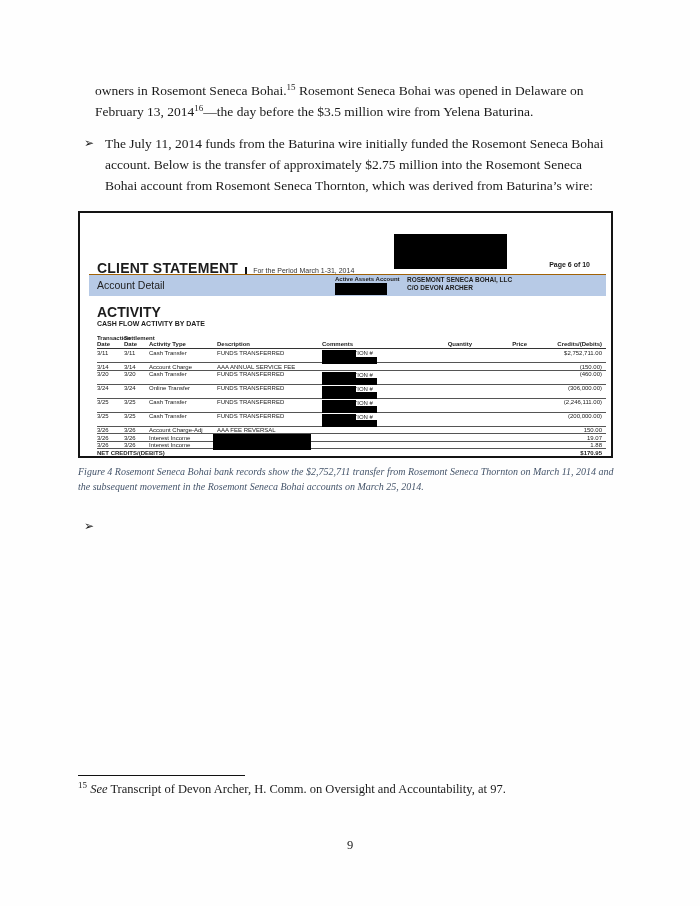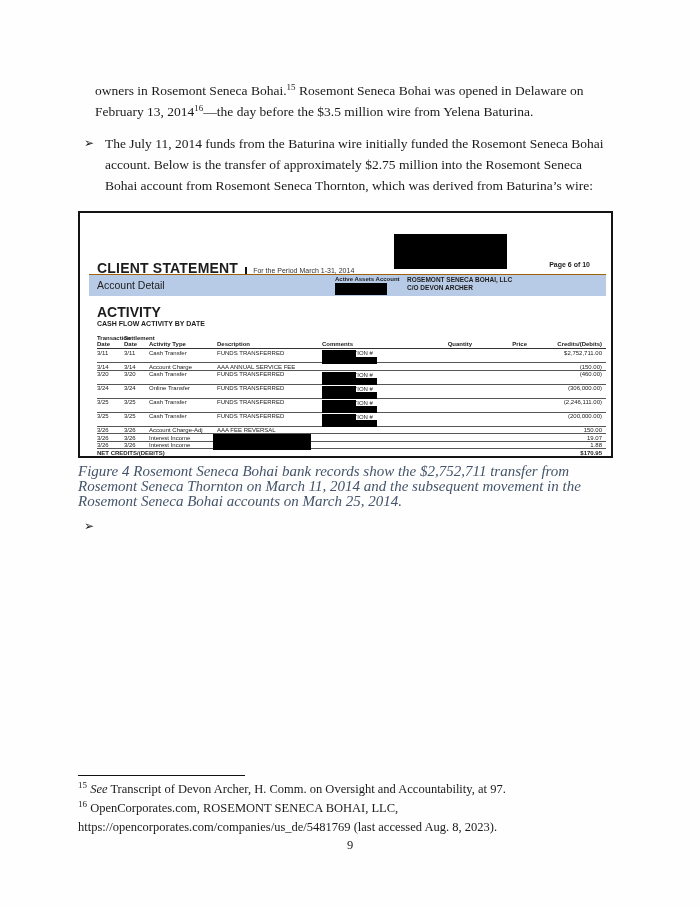--- a/index.html
+++ b/index.html
@@ -7,21 +7,21 @@
         font-family:"Liberation Serif", serif;color:#1a1a1a;}
   
   .para{position:absolute;font-size:13.5px;line-height:21px;text-align:left;}
   .p1{left:95px;top:80px;width:516px;}
   .bullet{position:absolute;}
   .bullet .marker{position:absolute;left:-21px;top:0;font-size:12px;}
   .b1{left:105px;top:133px;width:505px;}
   .b2{left:105px;top:516px;width:505px;}
   sup{font-size:9px;line-height:0;}
   
-  .caption{position:absolute;left:78px;top:464px;width:537px;font-size:15px;line-height:15px;
+  .caption{position:absolute;left:78px;top:464px;width:537px;font-size:10px;line-height:15px;
            font-style:italic;color:#44546A;}
   
   .stmt{position:absolute;left:78px;top:211px;width:535px;height:247px;background:#fff;
         border:2px solid #141414;box-sizing:border-box;
         font-family:"Liberation Sans", sans-serif;color:#1c1c1c;}
   .stmt *{box-sizing:border-box;}
   .redact{background:#000;display:block;position:absolute;}
   .redact-inline{background:#000;display:inline-block;vertical-align:middle;}
   .stmt-title-row{position:absolute;left:17px;top:46px;white-space:nowrap;}
   .stmt-title{font-size:14px;font-weight:bold;letter-spacing:.2px;}
@@ -225,18 +225,17 @@
 
   <div class="caption">Figure 4 Rosemont Seneca Bohai bank records show the $2,752,711 transfer from Rosemont Seneca Thornton on March 11, 2014 and the subsequent movement in the Rosemont Seneca Bohai accounts on March 25, 2014.</div>
 
   <div class="para bullet b2">
     <span class="marker">➢</span>
   </div>
 
   <div class="fn-rule"></div>
   <div class="footnotes">
     <div><sup>15</sup> <i>See</i><span> Transcript of Devon Archer, H. Comm. on Oversight and Accountability, at 97.</span></div>
-    <div><sup>16</sup><span> OpenCorporates.com, ROSEMONT SENECA BOHAI, LLC, https://opencorporates.com/companies/us_de/5481769 (last accessed Aug. 8, 2023).</span></div>
   </div>
 
   <div class="pageno">9</div>
 
 </div>
 
 </body></html>

